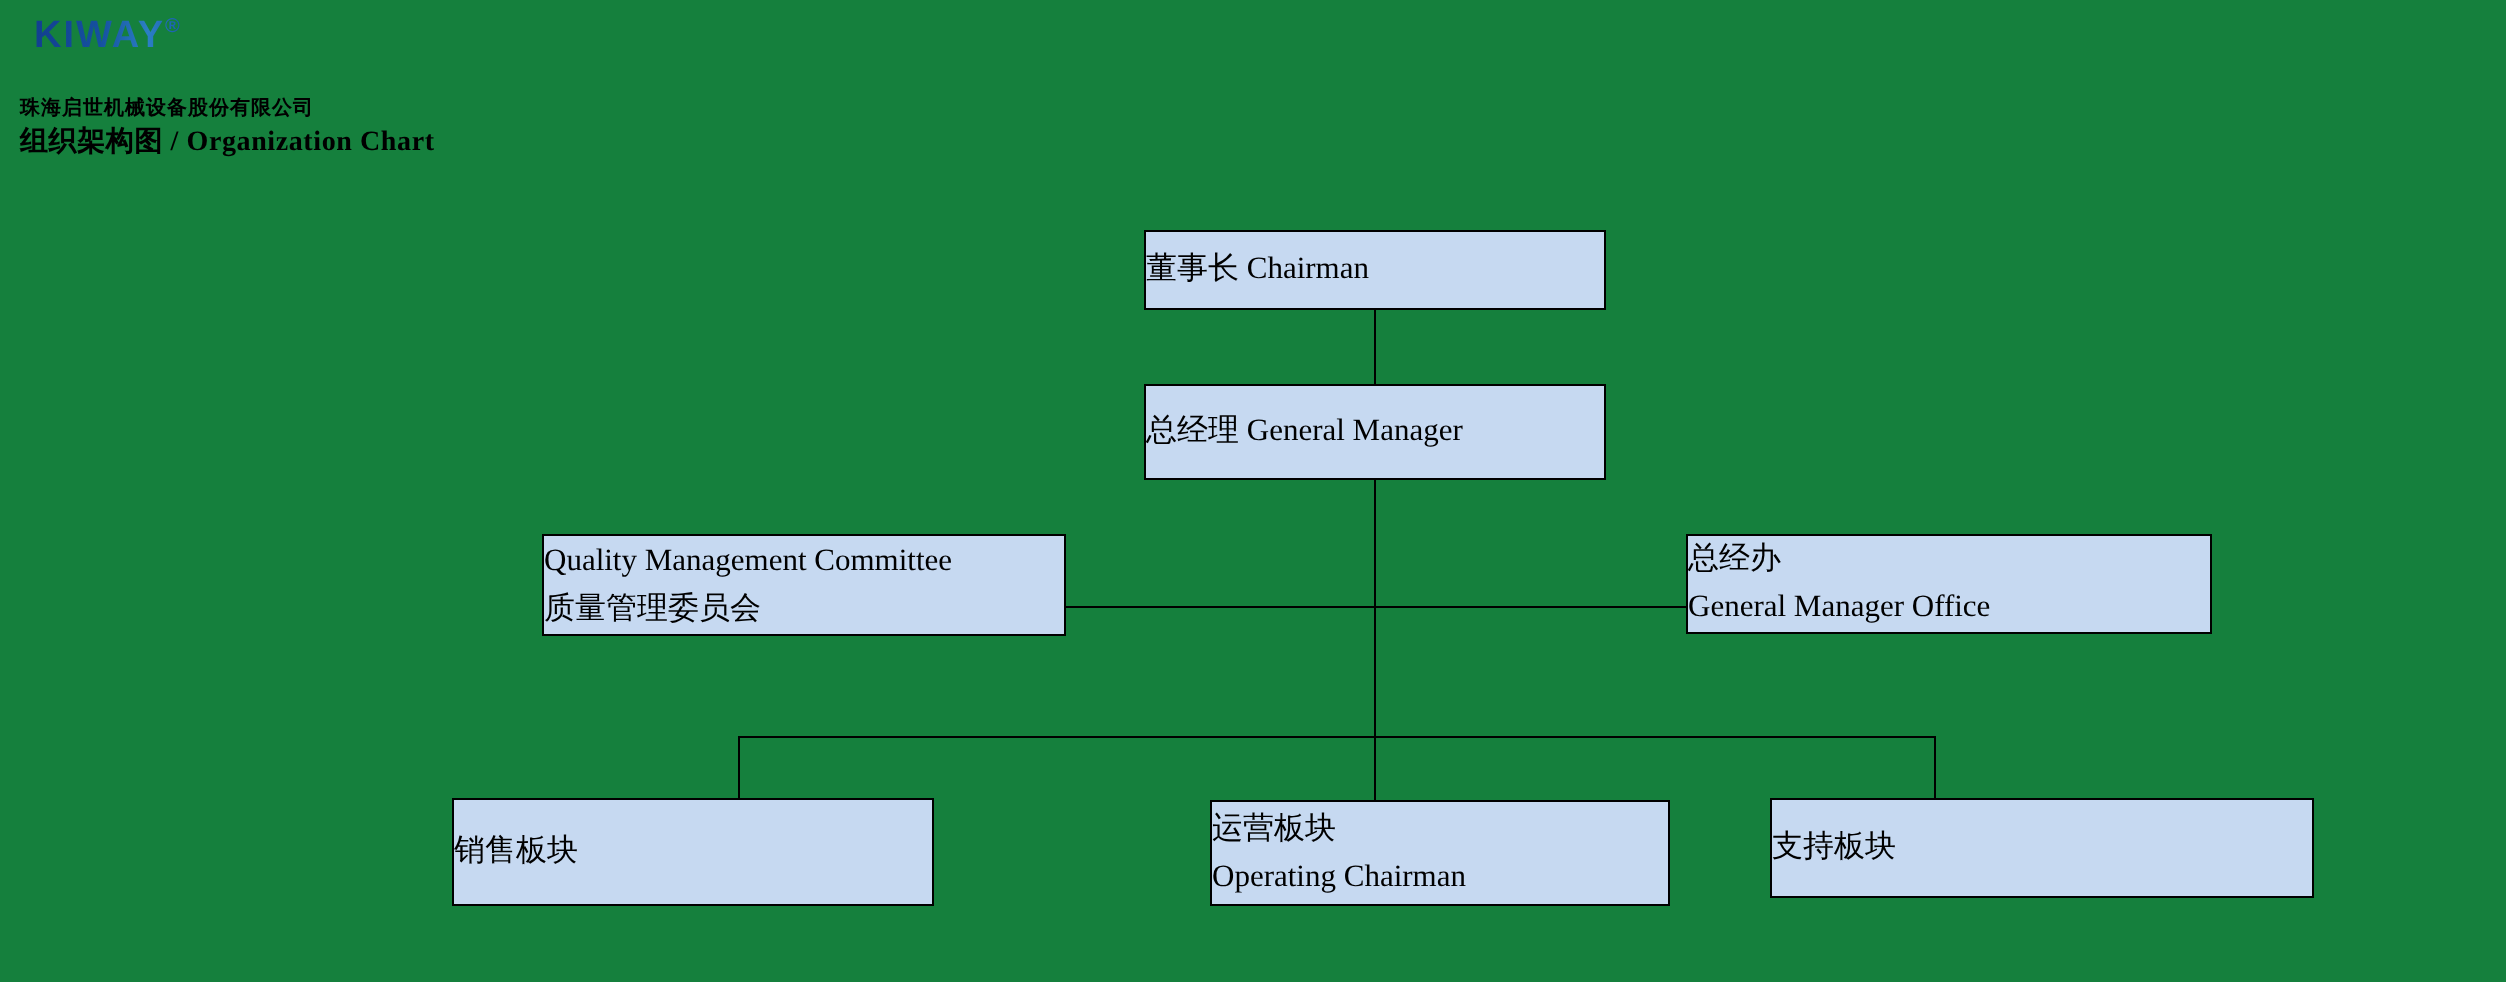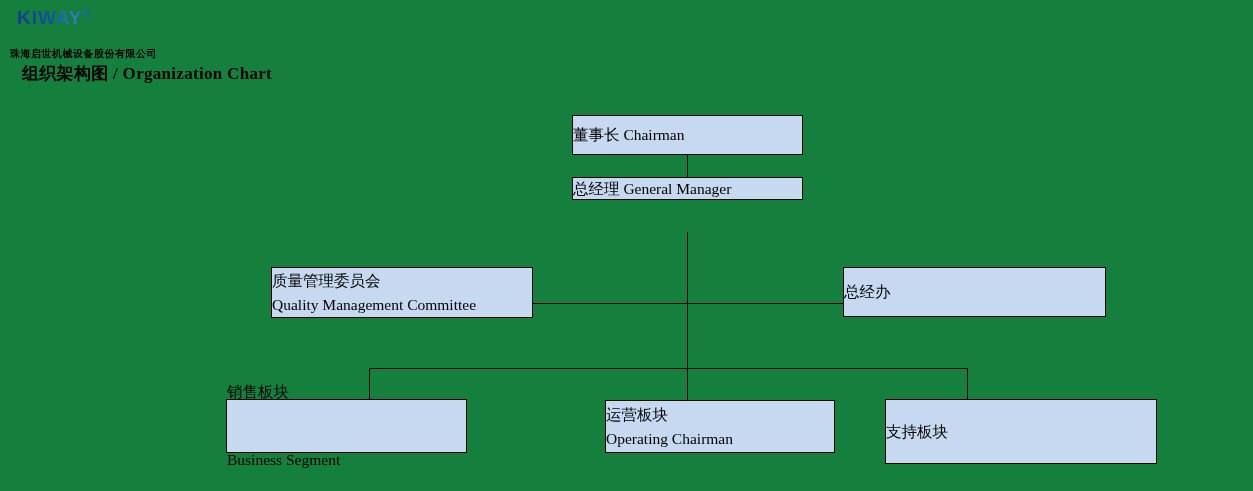--- a/index.html
+++ b/index.html
@@ -43,24 +43,24 @@
     position: absolute;
     left: 10px;
     top: 47px;
     font-weight: bold;
     font-size: 10px;
     letter-spacing: 0.5px;
     white-space: nowrap;
   }
   .chart-title {
     position: absolute;
-    left: 22px;
+    left: 10px;
     top: 62px;
     font-weight: bold;
-    font-size: 17px;
+    font-size: 14px;
     letter-spacing: 0.3px;
     white-space: nowrap;
   }
 
   
   .node {
     position: absolute;
     box-sizing: border-box;
     background: #c6d9f1;
     border: 1.5px solid #000000;
@@ -101,41 +101,41 @@
   <div class="connector" style="left:533px; top:303px; width:310px; height:1px;"></div>
   <div class="connector" style="left:369px; top:368px; width:599px; height:1px;"></div>
   <div class="connector" style="left:369px; top:368px; width:1px; height:31px;"></div>
   <div class="connector" style="left:967px; top:368px; width:1px; height:31px;"></div>
 
   <div class="node" style="left:572px; top:115px; width:231px; height:40px;">
     <div class="node-line">董事长 Chairman</div>
     <div class="node-line"></div>
   </div>
 
-  <div class="node" style="left:572px; top:177px; width:231px; height:23px;">
+  <div class="node" style="left:572px; top:192px; width:231px; height:48px;">
     <div class="node-line">总经理 General Manager</div>
     <div class="node-line"></div>
   </div>
 
   <div class="node" style="left:271px; top:267px; width:262px; height:51px;">
+    <div class="node-line">Quality Management Committee</div>
     <div class="node-line">质量管理委员会</div>
-    <div class="node-line">Quality Management Committee</div>
   </div>
 
   <div class="node" style="left:843px; top:267px; width:263px; height:50px;">
     <div class="node-line">总经办</div>
+    <div class="node-line">General Manager Office</div>
   </div>
 
   <div class="node" style="left:226px; top:399px; width:241px; height:54px;gap:44px;">
     <div class="node-line">销售板块</div>
-    <div class="node-line">Business Segment</div>
   </div>
 
   <div class="node" style="left:573px; top:400px; width:230px; height:53px;margin-left:32px;">
     <div class="node-line">运营板块</div>
     <div class="node-line">Operating Chairman</div>
   </div>
 
-  <div class="node" style="left:885px; top:399px; width:272px; height:65px;">
+  <div class="node" style="left:885px; top:399px; width:272px; height:50px;">
     <div class="node-line">支持板块</div>
   </div>
 
 </div>
 
 </body></html>

